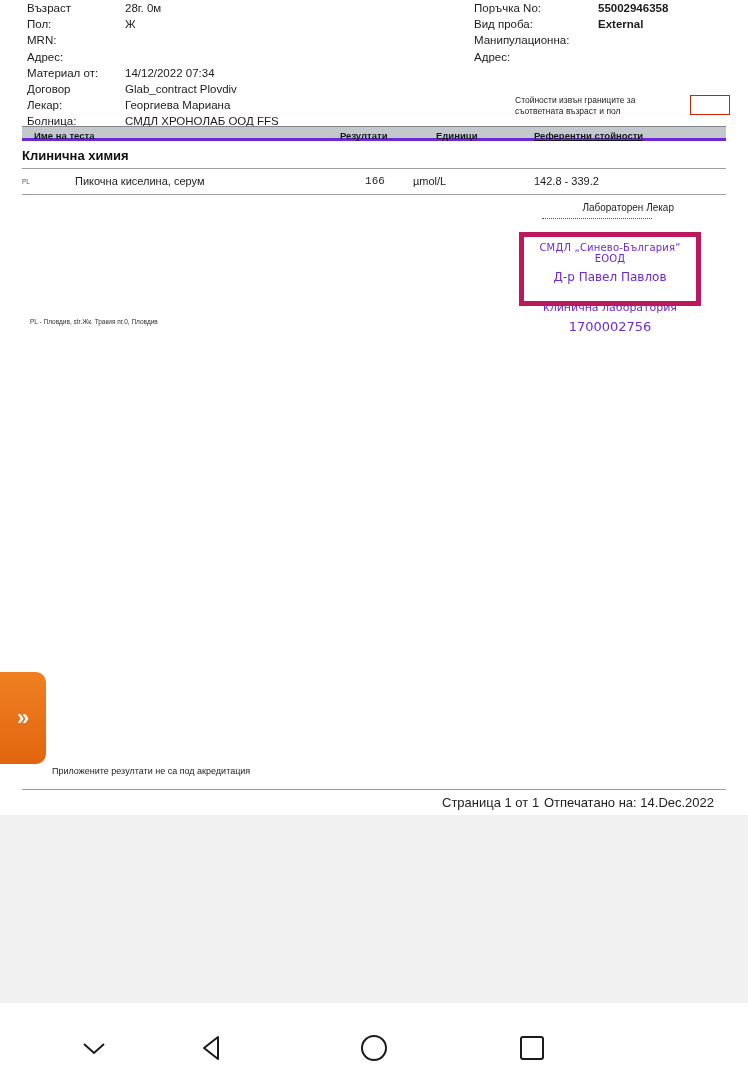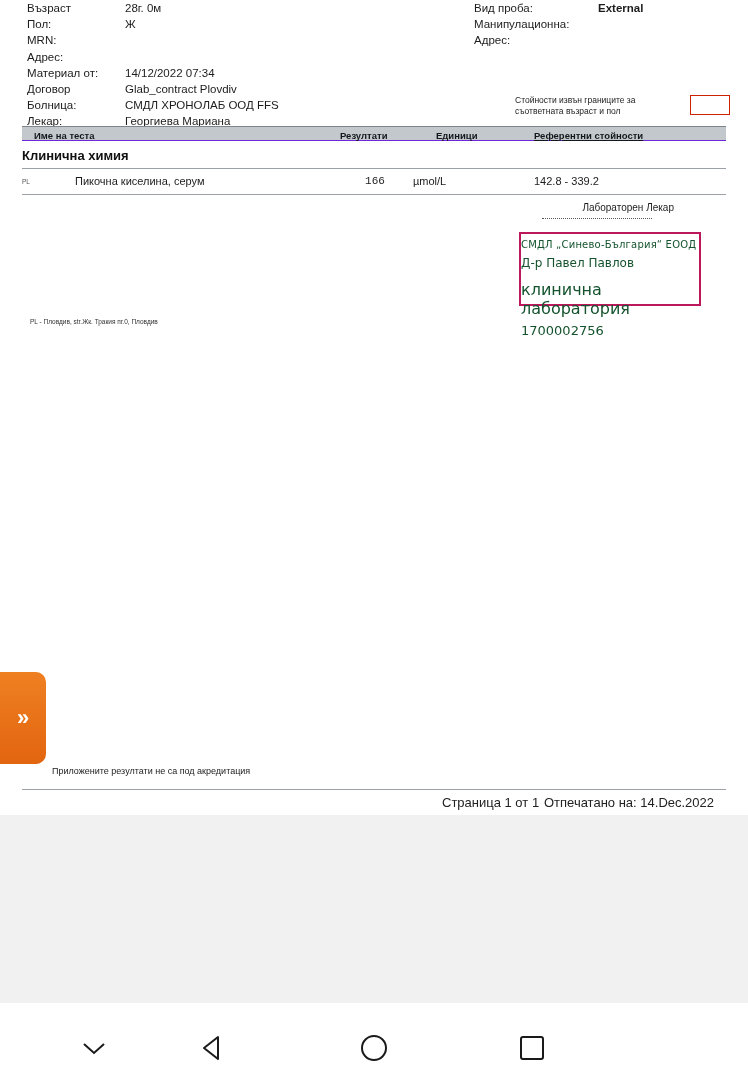--- a/index.html
+++ b/index.html
@@ -72,21 +72,21 @@
 
   
   .tbl-head {
     position: absolute;
     left: 22px;
     top: 126px;
     width: 704px;
     height: 15px;
     background: #c3c8cc;
     border-top: 1px solid #7f858a;
-    border-bottom: 1px solid #6d28d9;
+    border-bottom: 3px solid #6d28d9;
     font-size: 9.5px;
     font-weight: bold;
     color: #14181c;
   }
   .tbl-head span { position: absolute; top: 2.5px; }
   .th-name  { left: 12px; }
   .th-res   { left: 318px; }
   .th-units { left: 414px; }
   .th-ref   { left: 512px; text-decoration: underline; }
 
@@ -144,27 +144,28 @@
     height: 1px;
   }
 
   
   .stamp {
     position: absolute;
     left: 519px;
     top: 232px;
     width: 182px;
     height: 74px;
-    border: 2px solid #be185d;
-    color: #14532d;
+    border: 5px solid #be185d;
+    color: #6d28d9;
+    text-align: center;
     font-family: "DejaVu Sans", sans-serif;
   }
   .stamp .l1 { font-size: 10px; margin-top: 5px; letter-spacing: .2px; }
   .stamp .l2 { font-size: 12px; margin-top: 6px; }
-  .stamp .l3 { font-size: 16px; margin-top: 10px; }
+  .stamp .l3 { font-size: 11px; margin-top: 17px; }
   .stamp .l4 { font-size: 13px; margin-top: 5px; }
 
   .addr-line {
     position: absolute;
     left: 30px;
     top: 318px;
     font-size: 6.5px;
     color: #333;
   }
 
@@ -276,30 +277,34 @@
       </div>
       <div class="meta-row">
         <span class="lbl">Материал от:</span>
         <span class="val">14/12/2022 07:34</span>
       </div>
       <div class="meta-row">
         <span class="lbl">Договор</span>
         <span class="val">Glab_contract Plovdiv</span>
       </div>
       <div class="meta-row">
+        <span class="lbl">Лекар:</span>
+        <span class="val">Георгиева Мариана</span>
+      </div>
+      <div class="meta-row">
         <span class="lbl">Болница:</span>
         <span class="val">СМДЛ ХРОНОЛАБ ООД FFS</span>
       </div>
-      <div class="meta-row">
-        <span class="lbl">Лекар:</span>
-        <span class="val">Георгиева Мариана</span>
-      </div>
     </div>
 
     <div class="meta right">
+      <div class="meta-row">
+        <span class="lbl">Поръчка No:</span>
+        <span class="val bold">55002946358</span>
+      </div>
       <div class="meta-row">
         <span class="lbl">Вид проба:</span>
         <span class="val bold">External</span>
       </div>
       <div class="meta-row">
         <span class="lbl">Манипулационна:</span>
         <span class="val"></span>
       </div>
       <div class="meta-row">
         <span class="lbl">Адрес:</span>

